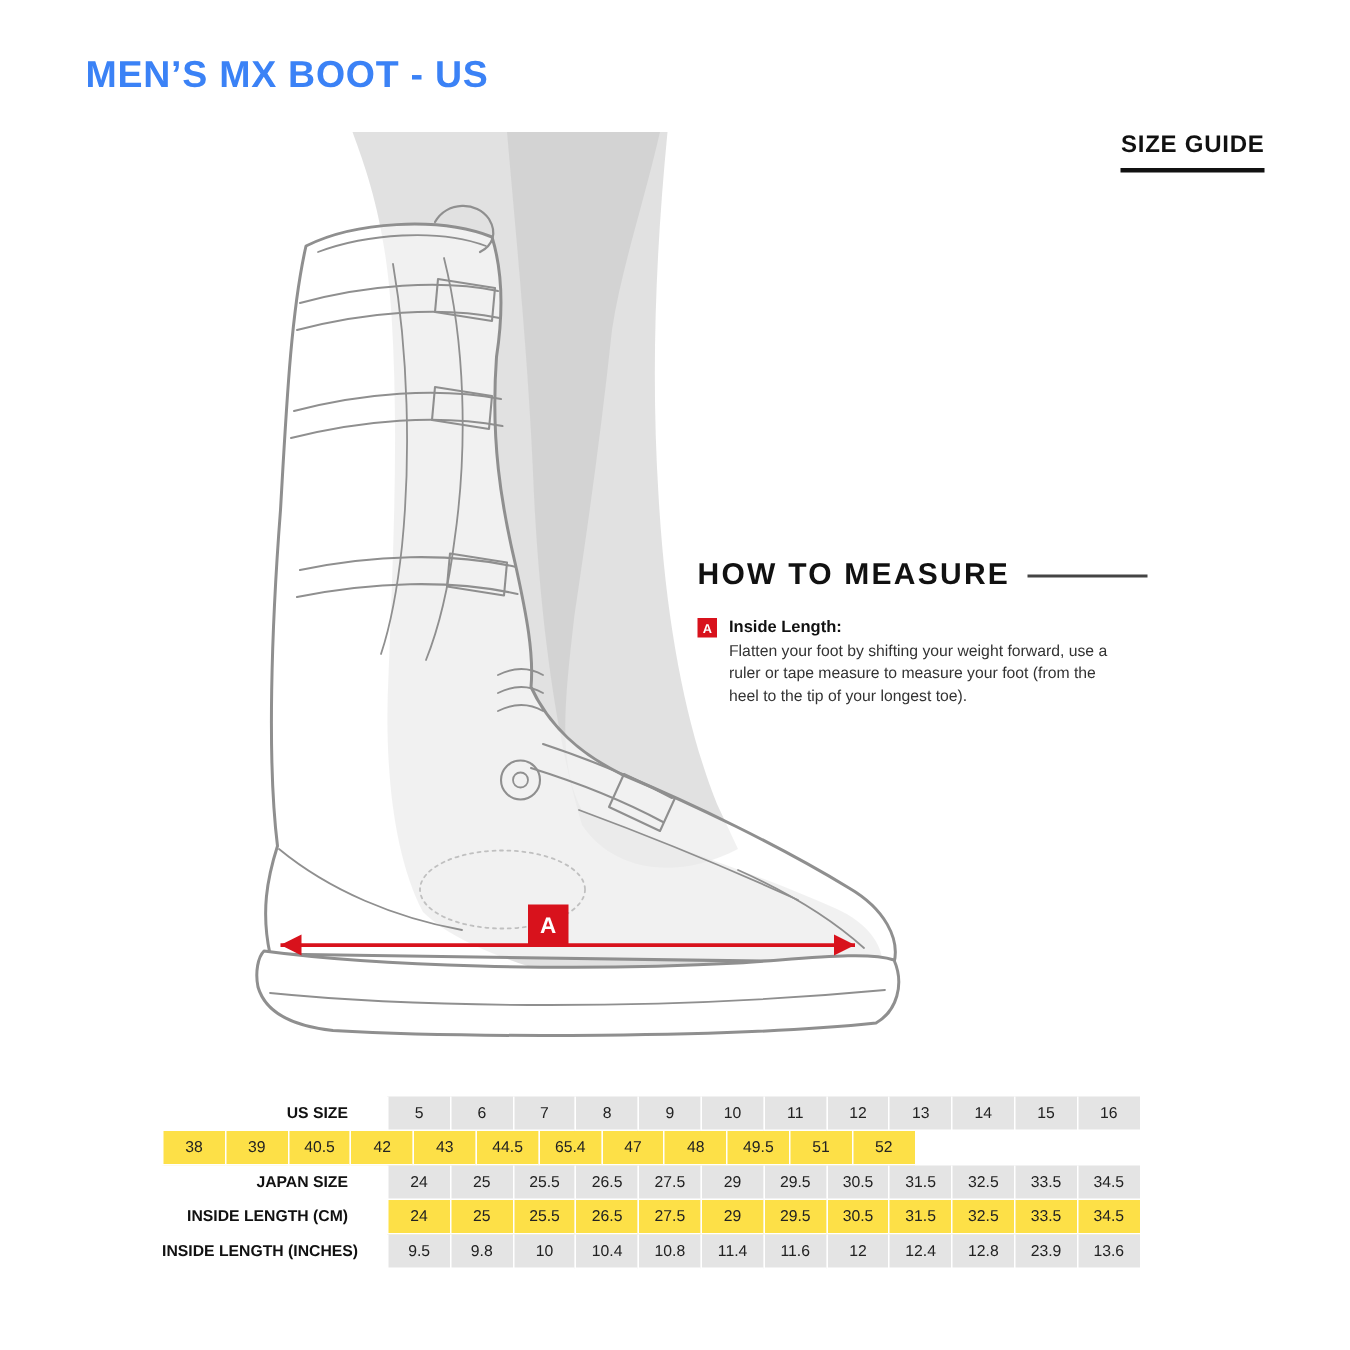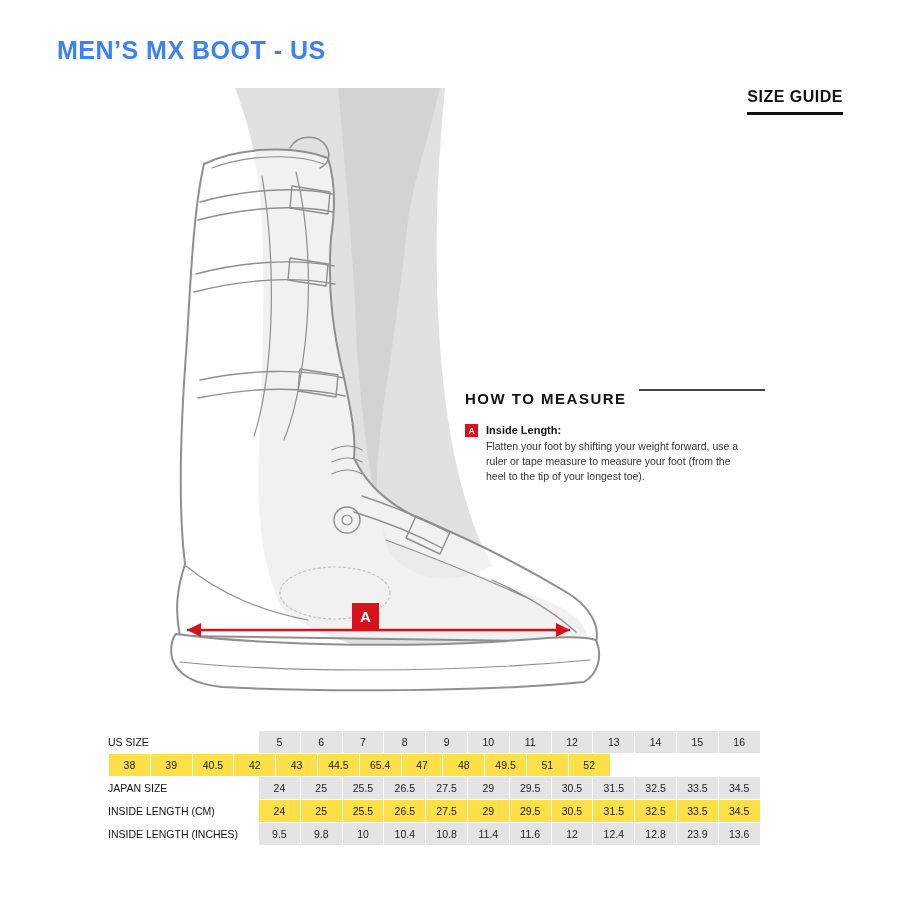--- a/index.html
+++ b/index.html
@@ -15,36 +15,36 @@
   .size-guide { position:absolute; right:57px; top:46px; text-align:left; }
   .size-guide .sg-label { font-size:16px; font-weight:bold; letter-spacing:0.5px; color:#111;margin-top:42px; }
   .size-guide .sg-bar { height:3px; background:#111; margin-top:6px; }
 
   
   .diagram-wrap { position:absolute; left:140px; top:88px; width:470px; height:625px; }
 
   
   .howto { position:absolute; left:465px; top:372px; width:300px; }
   .howto-head { display:flex; align-items:center; }
-  .howto-title { font-size:15px; font-weight:bold; letter-spacing:1.5px; color:#111; white-space:nowrap;margin-top:18px; }
+  .howto-title { font-size:20px; font-weight:bold; letter-spacing:1.5px; color:#111; white-space:nowrap; }
   .howto-rule { flex:1; height:2px; background:#444; margin-left:12px; }
   .howto-item { display:flex; margin-top:16px; }
   .marker-badge {
     width:13px; height:13px; background:#d8121c; color:#fff; font-size:8.5px; font-weight:bold;
     display:flex; align-items:center; justify-content:center; margin-right:8px; margin-top:1px; flex:none;
   }
   .howto-text { width:256px; font-size:10.5px; line-height:1.4; color:#333; }
   .howto-text .item-title { font-weight:bold; font-size:11px; color:#111; display:block; margin-bottom:1px; }
 
   
   .size-table { position:absolute; left:108px; top:731px; }
   .trow { display:flex; height:23px; }
   .tlabel {
-    width:150px; flex:none; padding-right:9px; box-sizing:border-box;
-    font-weight:normal; font-size:10.5px; line-height:23px; background:#fff; color:#111; white-space:nowrap;
+    width:150px; flex:none; text-align:right; padding-right:26px; box-sizing:border-box;
+    font-weight:bold; font-size:10.5px; line-height:23px; background:#fff; color:#111; white-space:nowrap;
   }
   .tcell {
     width:41.8px; flex:none; text-align:center; font-size:10.5px; line-height:22px; color:#222;
     border-left:1px solid #fff; border-bottom:1px solid #fff; box-sizing:border-box;
   }
   .trow.dark .tcell { background:#e4e4e4; }
   .trow.light .tcell { background:#fde047; }
 </style>
 </head>
 <body>

